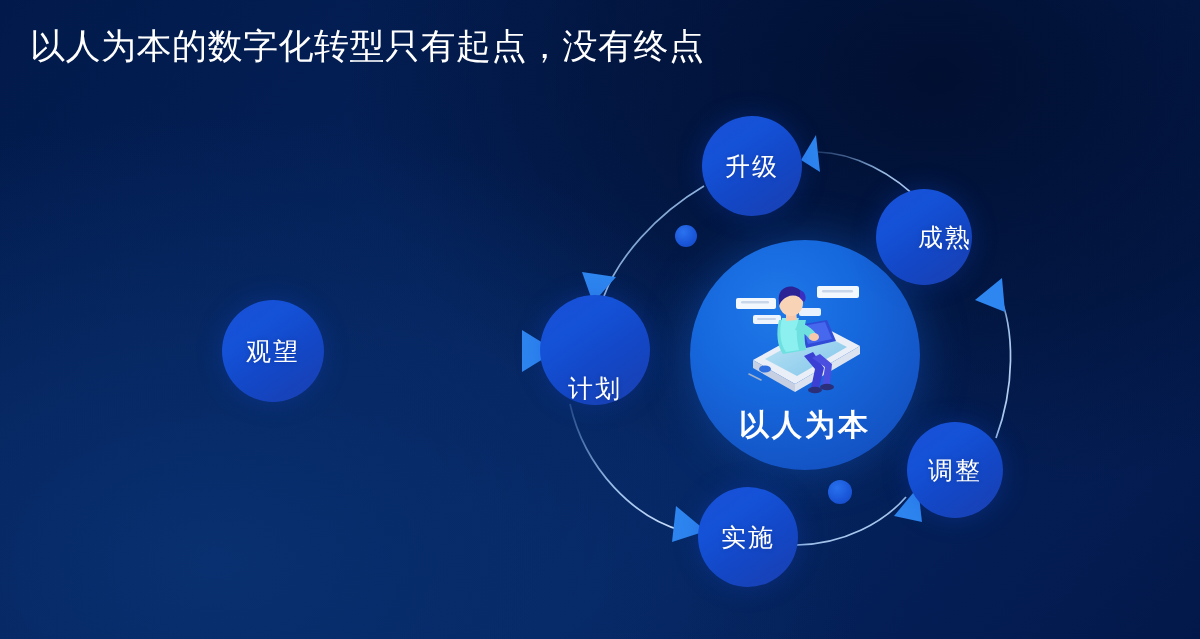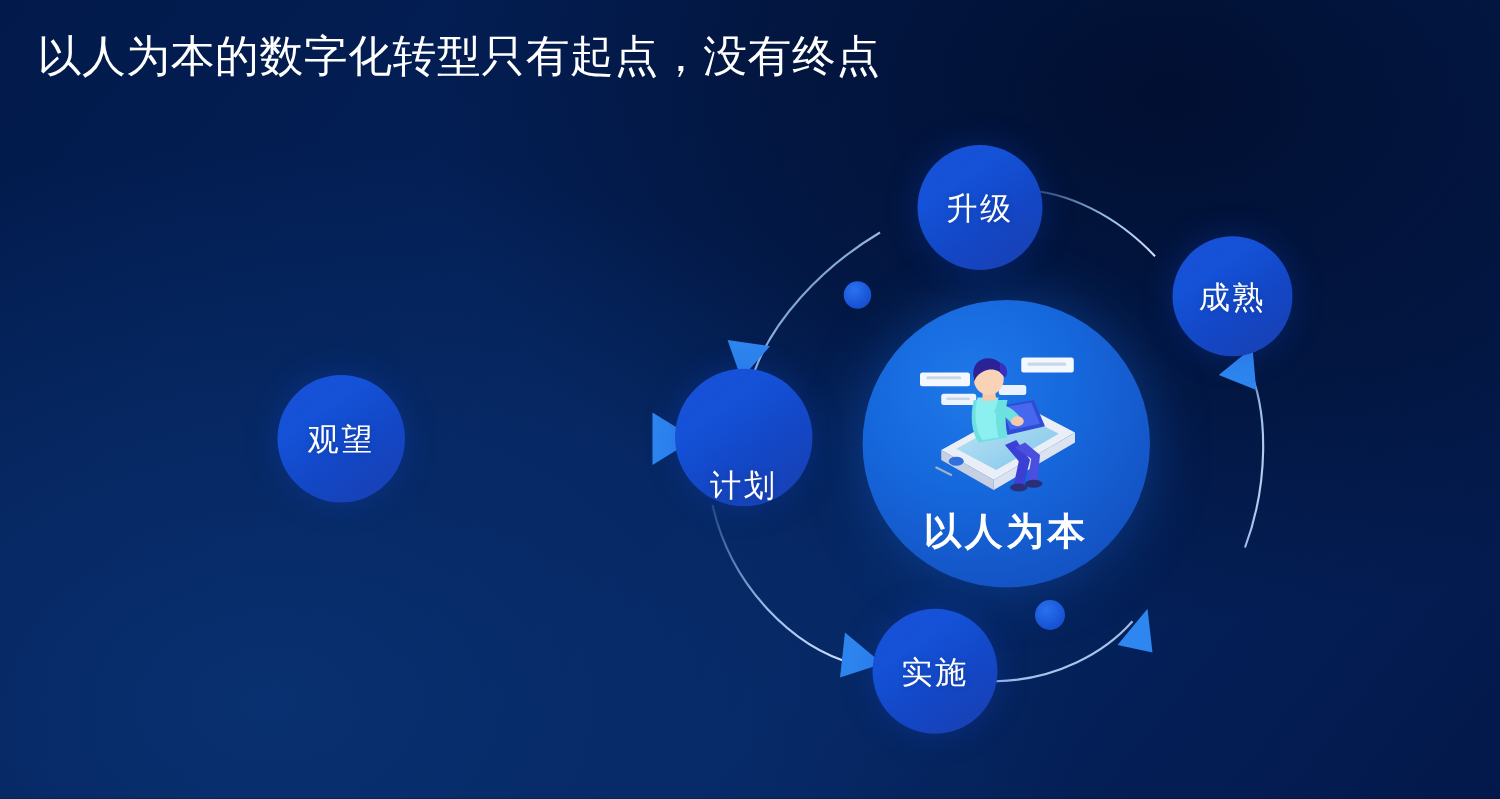--- a/index.html
+++ b/index.html
@@ -210,26 +210,29 @@
   </div>
 
   <div class="node" style="left:222px; top:300px; width:102px; height:102px;">
     <span>观望</span>
   </div>
 
   <div class="node" style="left:540px; top:295px; width:110px; height:110px;align-items:flex-end;">
     <span>计划</span>
   </div>
 
-  <div class="node" style="left:734px; top:116px; width:100px; height:100px;font-family:Liberation Mono, monospace;">
+  <div class="node" style="left:702px; top:116px; width:100px; height:100px;font-family:Liberation Mono, monospace;">
     <span>升级</span>
   </div>
 
-  <div class="node" style="left:938px; top:189px; width:96px; height:96px;">
+  <div class="node" style="left:876px; top:189px; width:96px; height:96px;justify-content:flex-end;">
     <span>成熟</span>
   </div>
 
+  <div class="node" style="left:907px; top:422px; width:96px; height:96px;">
+    <span>调整</span>
+  </div>
 
   <div class="node" style="left:698px; top:487px; width:100px; height:100px;">
     <span>实施</span>
   </div>
 
 </div>
 
 </body></html>

